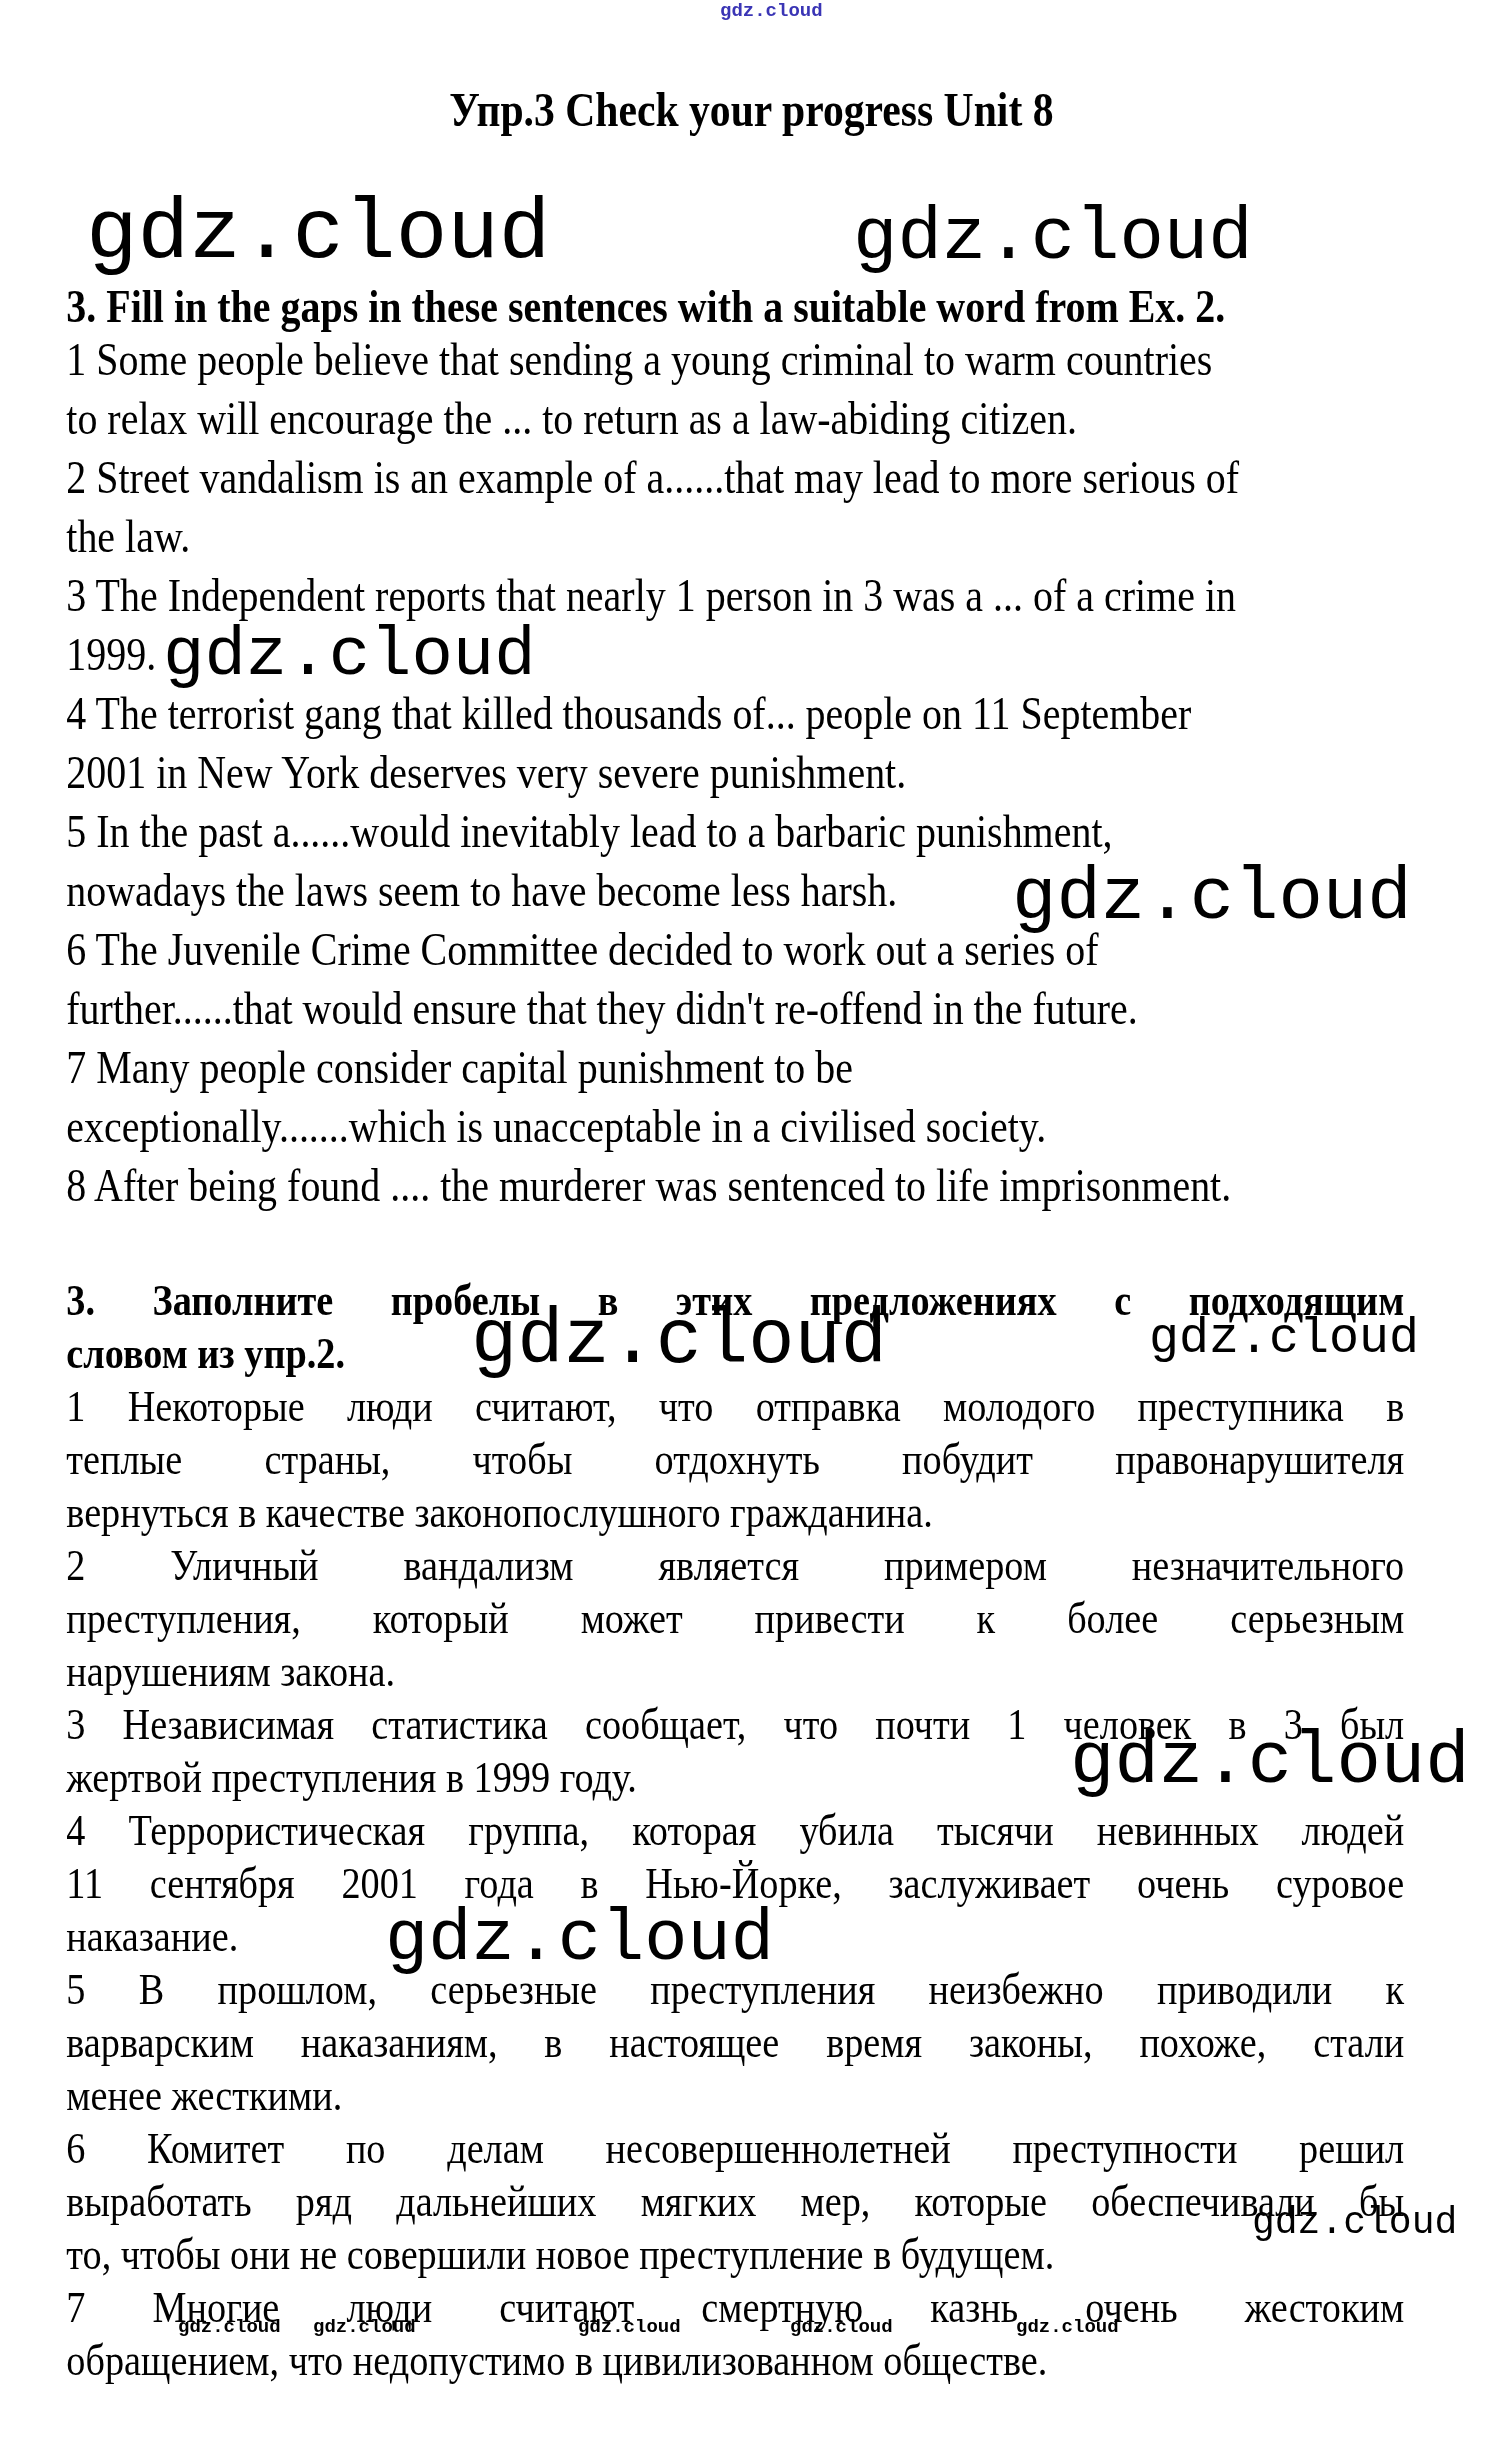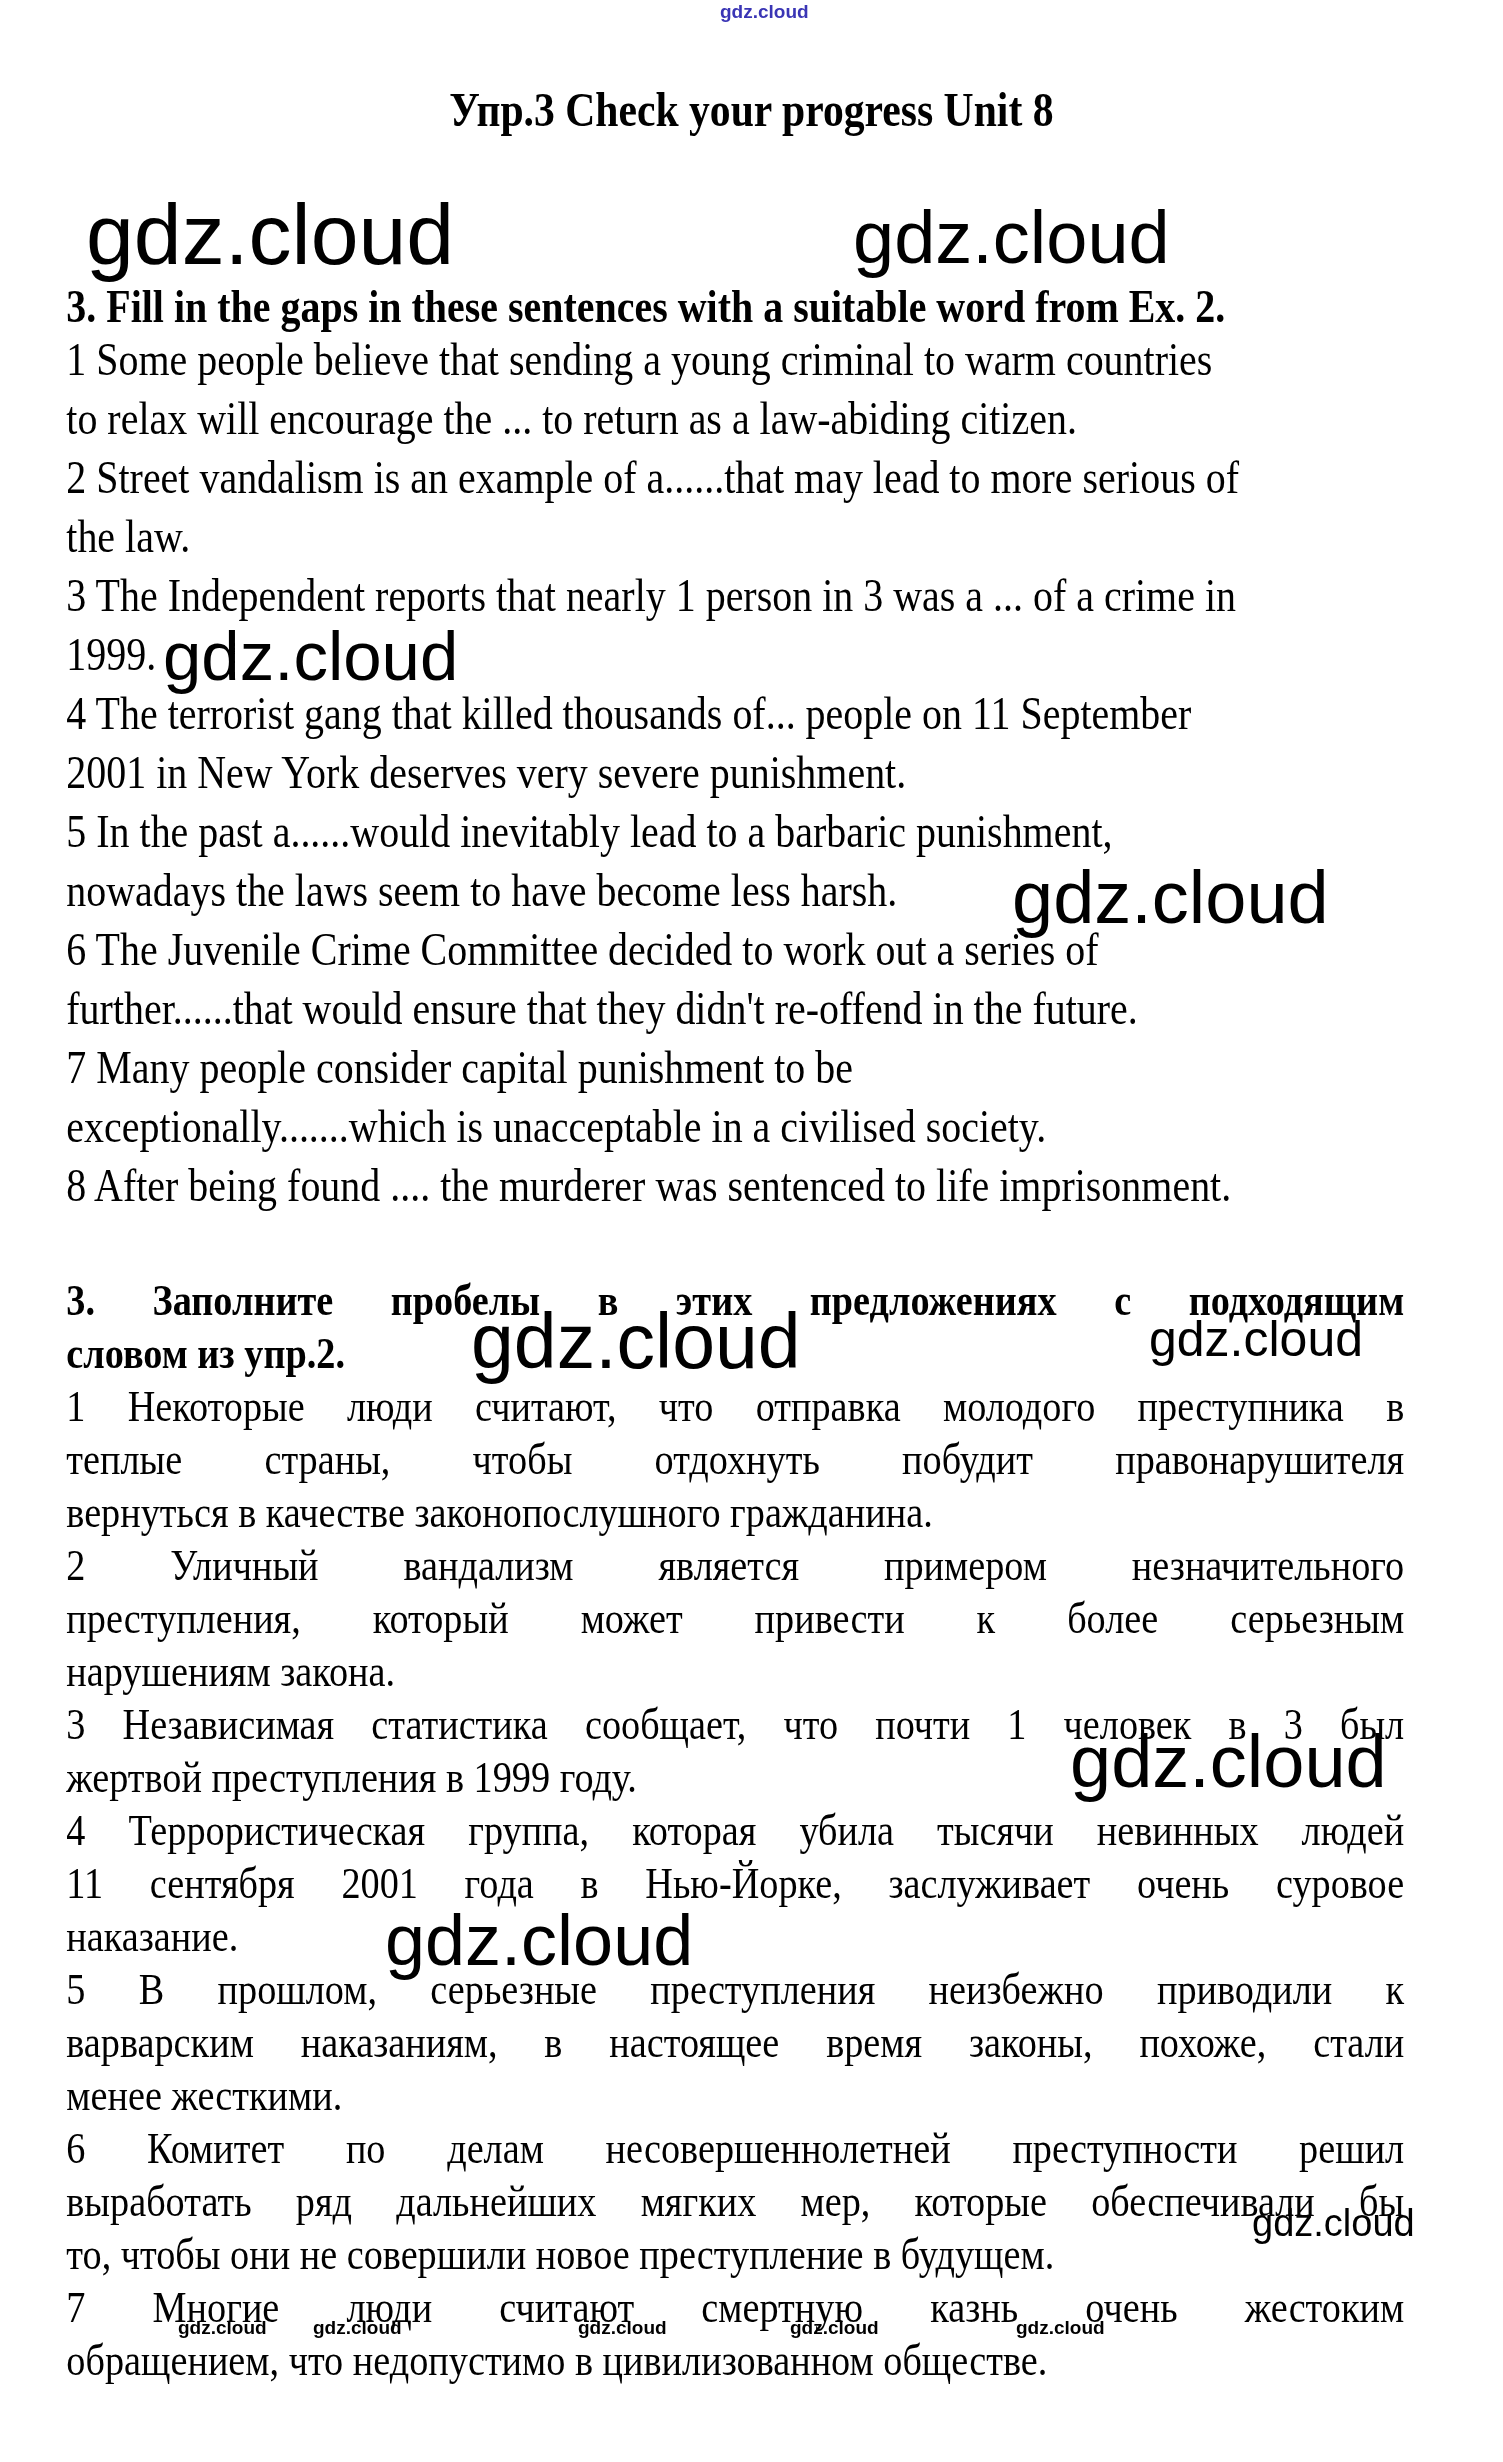--- a/index.html
+++ b/index.html
@@ -59,21 +59,21 @@
     left: 78px; top: 1380px;
     width: 1574px;
     font-size: 45px;
     line-height: 53px;
   }
   .rus .ln, .rus-h .ln { height: 53px; }
   .ln.j { text-align: justify; text-align-last: justify; }
   
   .wm {
     position: absolute;
-    font-family: Liberation Sans, sans-serif;
+    font-family: Liberation Mono, monospace;
     color: #000000;
     line-height: 1;
     white-space: nowrap;
   }
   .wm-top        { left: 720px;  top: 1.6px;    font-size: 19px; font-weight: bold; color: #3a35b5; }
   .wm-big-left   { left: 86px;  top: 191px;  font-size: 86px; }
   .wm-big-right  { left: 853px; top: 201px;  font-size: 74px; }
   .wm-1999       { left: 163px;  top: 622px;  font-size: 69px; }
   .wm-harsh      { left: 1012px; top: 861px; font-size: 74px; }
   .wm-ru-center  { left: 471px;  top: 1303px; font-size: 77px; }

